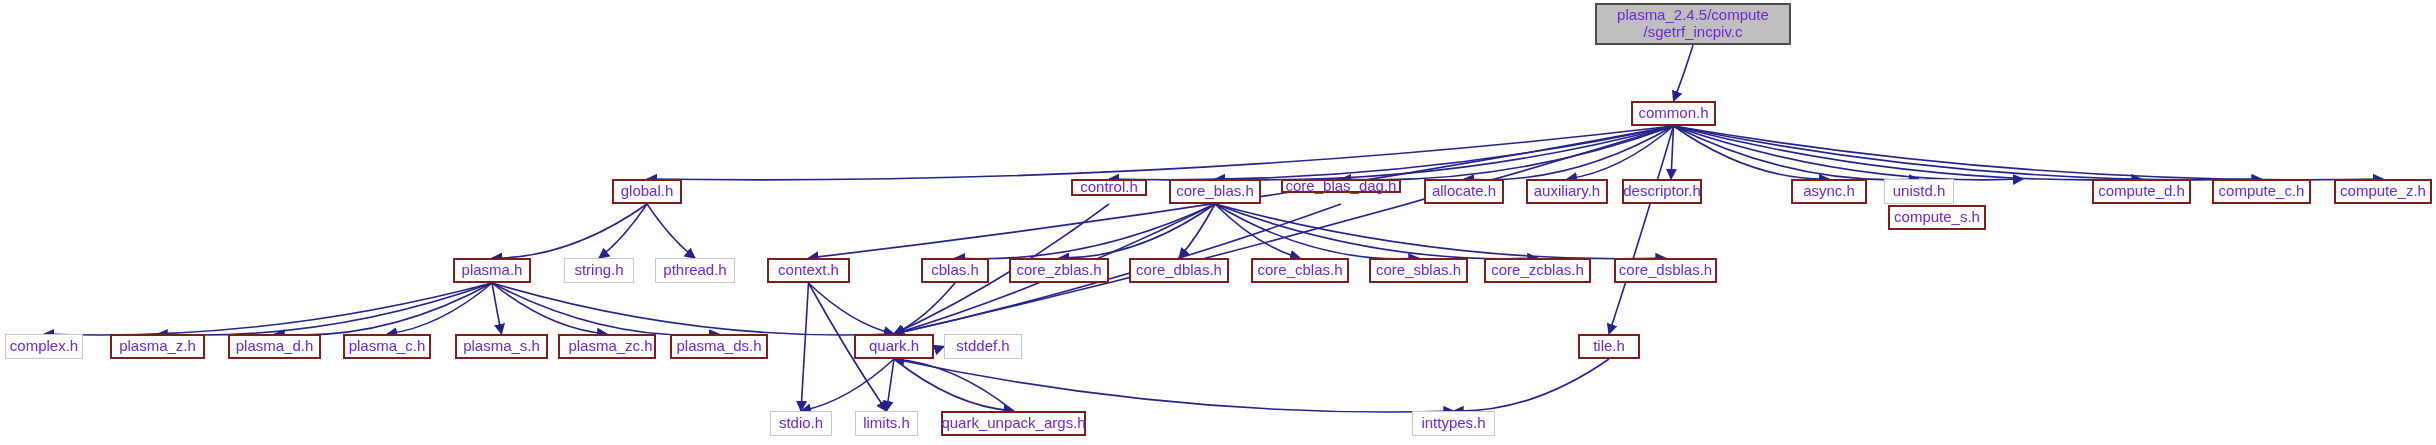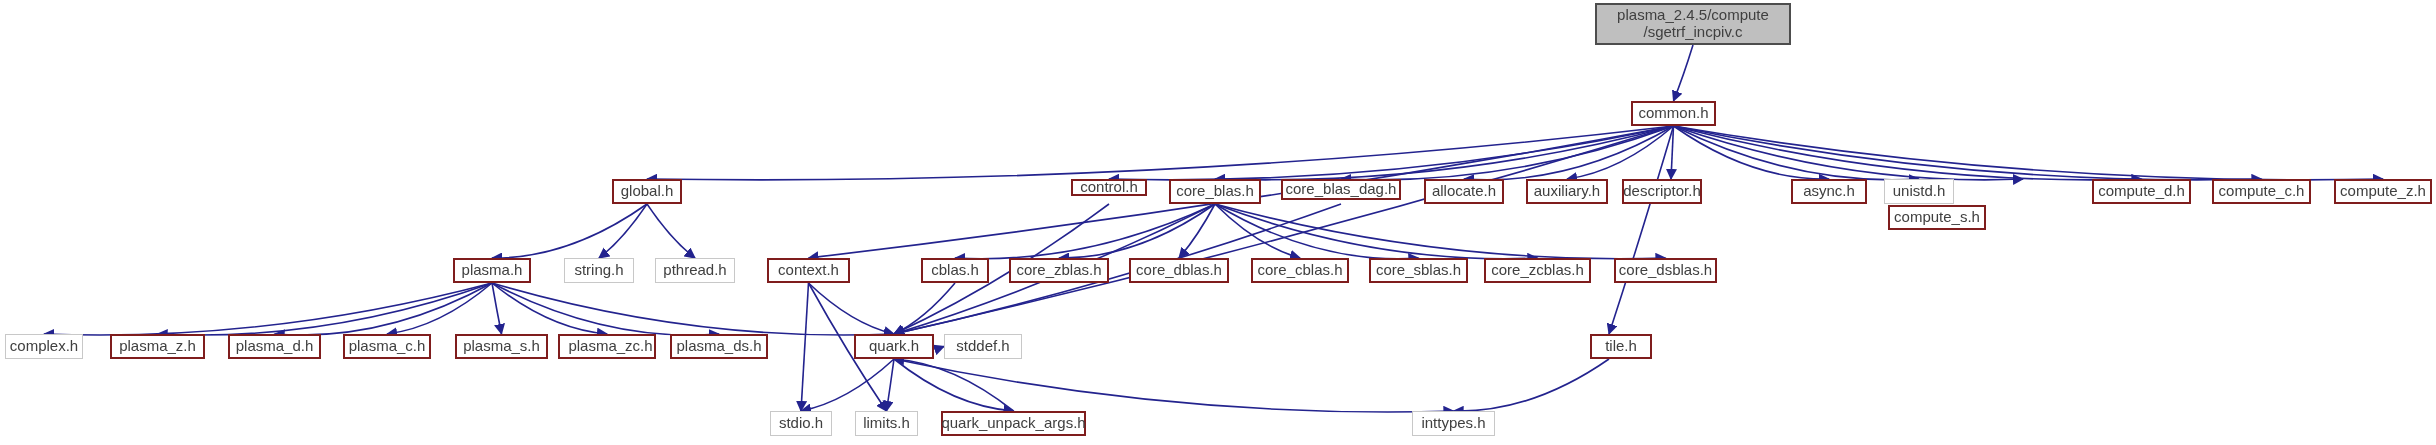--- a/index.html
+++ b/index.html
@@ -6,21 +6,21 @@
   body { width:2436px; height:445px; font-family:"Liberation Sans", sans-serif; overflow:hidden; }
   #graph { position:relative; width:2436px; height:445px; }
   svg.edges { position:absolute; left:0; top:0; width:2436px; height:445px; pointer-events:none; }
   .node {
     position:absolute;
     box-sizing:border-box;
     display:flex; align-items:center; justify-content:center;
     text-align:center;
     font-size:15px;
     line-height:1.12;
-    color:#404040;
+    color:#6d28d9;
     background:#ffffff;
     border:1px solid #404040;
     white-space:pre-line;
     z-index:2;
   }
   .node.strong { border:2px solid #7f1d1d; }
   .node.faint  { border:1px solid #c8c8c8; }
   .node.root   { background:#bfbfbf; border:2px solid #4d4d4d; }
 </style>
 </head>
@@ -85,21 +85,21 @@
         <path d="M 1609 359 Q 1531.25 412.99 1453.5 411" fill="none" stroke="#23238e" stroke-width="1.6" marker-end="url(#arrow)"></path>
       </g>
   </svg>
   <div id="node-layer">
       <div class="node root" style="left: 1595px; top: 3px; width: 196px; height: 42px;">plasma_2.4.5/compute
 /sgetrf_incpiv.c</div>
       <div class="node strong" style="left: 1631px; top: 101px; width: 85px; height: 25px;">common.h</div>
       <div class="node strong" style="left: 612px; top: 179px; width: 70px; height: 25px;">global.h</div>
       <div class="node strong" style="left: 1071px; top: 179px; width: 76px; height: 17px;">control.h</div>
       <div class="node strong" style="left: 1169px; top: 179px; width: 92px; height: 25px;">core_blas.h</div>
-      <div class="node strong" style="left: 1281px; top: 179px; width: 120px; height: 21px;">core_blas_dag.h</div>
+      <div class="node strong" style="left: 1281px; top: 179px; width: 120px; height: 14px;">core_blas_dag.h</div>
       <div class="node strong" style="left: 1424px; top: 179px; width: 80px; height: 25px;">allocate.h</div>
       <div class="node strong" style="left: 1526px; top: 179px; width: 82px; height: 25px;">auxiliary.h</div>
       <div class="node strong" style="left: 1622px; top: 179px; width: 80px; height: 25px; text-align: right;">descriptor.h</div>
       <div class="node strong" style="left: 1791px; top: 179px; width: 76px; height: 25px;">async.h</div>
       <div class="node faint" style="left: 1884px; top: 179px; width: 70px; height: 25px;">unistd.h</div>
       <div class="node strong" style="left: 1888px; top: 179px; width: 98px; height: 25px; margin-top: 26px;">compute_s.h</div>
       <div class="node strong" style="left: 2092px; top: 179px; width: 99px; height: 25px;">compute_d.h</div>
       <div class="node strong" style="left: 2212px; top: 179px; width: 99px; height: 25px;">compute_c.h</div>
       <div class="node strong" style="left: 2334px; top: 179px; width: 98px; height: 25px;">compute_z.h</div>
       <div class="node strong" style="left: 453px; top: 258px; width: 78px; height: 25px;">plasma.h</div>
@@ -115,19 +115,19 @@
       <div class="node strong" style="left: 1614px; top: 258px; width: 103px; height: 25px;">core_dsblas.h</div>
       <div class="node faint" style="left: 5px; top: 334px; width: 78px; height: 25px;">complex.h</div>
       <div class="node strong" style="left: 110px; top: 334px; width: 95px; height: 25px;">plasma_z.h</div>
       <div class="node strong" style="left: 228px; top: 334px; width: 93px; height: 25px;">plasma_d.h</div>
       <div class="node strong" style="left: 343px; top: 334px; width: 88px; height: 25px;">plasma_c.h</div>
       <div class="node strong" style="left: 455px; top: 334px; width: 93px; height: 25px;">plasma_s.h</div>
       <div class="node strong" style="left: 558px; top: 334px; width: 98px; height: 25px; padding-left: 7px;">plasma_zc.h</div>
       <div class="node strong" style="left: 670px; top: 334px; width: 98px; height: 25px;">plasma_ds.h</div>
       <div class="node strong" style="left: 854px; top: 334px; width: 80px; height: 25px;">quark.h</div>
       <div class="node faint" style="left: 944px; top: 334px; width: 78px; height: 25px;">stddef.h</div>
-      <div class="node strong" style="left: 1578px; top: 334px; width: 62px; height: 25px; margin-left: 12px;">tile.h</div>
+      <div class="node strong" style="left: 1578px; top: 334px; width: 62px; height: 25px;">tile.h</div>
       <div class="node faint" style="left: 770px; top: 411px; width: 62px; height: 25px;">stdio.h</div>
       <div class="node faint" style="left: 855px; top: 411px; width: 63px; height: 25px;">limits.h</div>
       <div class="node strong" style="left: 941px; top: 411px; width: 145px; height: 25px;">quark_unpack_args.h</div>
       <div class="node faint" style="left: 1412px; top: 411px; width: 83px; height: 25px;">inttypes.h</div>
     </div>
 </div>
 
 </body></html>

